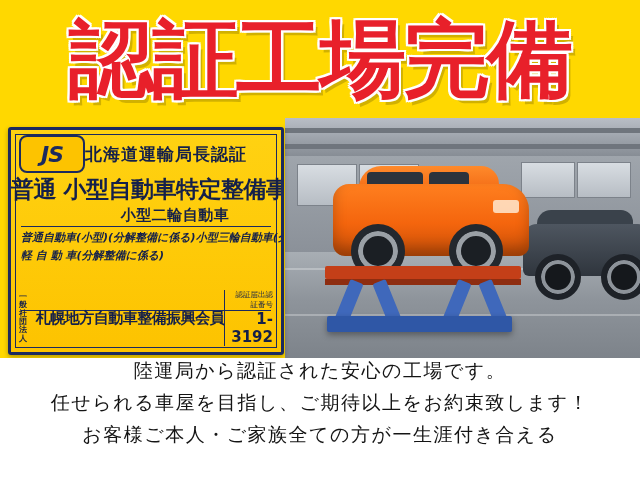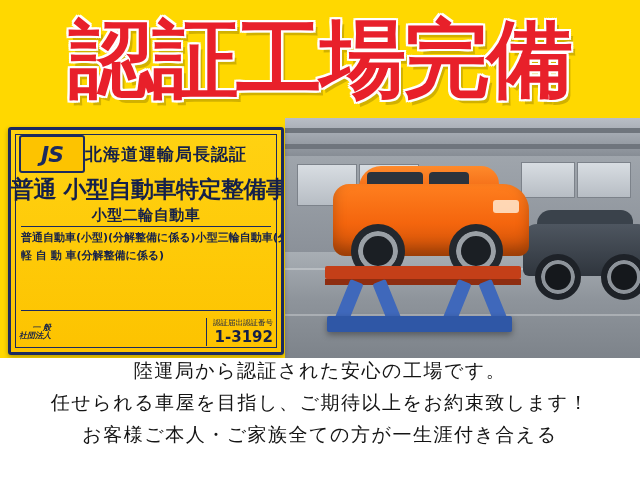--- a/index.html
+++ b/index.html
@@ -176,21 +176,21 @@
     position: absolute;
     left: 4px; top: 4px; right: 4px; bottom: 4px;
     border: 1px solid #1b2a5e;
   }
   .plate-row1 {
     position: absolute; left: 0; top: 4px; width: 100%; height: 40px;
     display: flex; align-items: center;
   }
   .js-logo {
     width: 62px; height: 34px; margin-left: 8px;
-    border: 2px solid #1b2a5e; border-radius: 3px;
+    border: 2px solid #1b2a5e; border-radius: 8px;
     background: #fdc300;
     display: flex; align-items: center; justify-content: center;
     font-weight: bold; font-style: italic; font-size: 22px; color: #1b2a5e;
     letter-spacing: -1px;
   }
   .plate-authority {
     margin-left: 0;
     font-size: 17px;
     font-weight: bold;
     color: #14204a;
@@ -205,42 +205,43 @@
     letter-spacing: -0.5px;
     white-space: nowrap;
   }
   .plate-sub {
     position: absolute; left: 0; top: 76px; width: 100%;
     text-align: center;
     font-size: 15px;
     font-weight: bold;
     color: #14204a;
     letter-spacing: 0.5px;
+    padding-left: 29px;
   }
   .plate-divider {
     position: absolute; left: 10px; right: 10px; height: 1px;
     background: #1b2a5e;
   }
   .plate-grid {
     position: absolute; left: 10px; top: 100px; right: 10px;
     display: grid;
     grid-template-columns: 1fr 1fr;
     row-gap: 3px;
     font-size: 11px;
     color: #14204a;
     font-weight: bold;
   }
-  .plate-grid .cell { white-space: nowrap; }
+  .plate-grid .cell { white-space: nowrap; font-style: italic; }
   .plate-foot {
     position: absolute; left: 8px; right: 8px; bottom: 6px;
     display: flex; align-items: center;
   }
   .foot-kind {
-    font-size: 8px; line-height: 1.05; color: #14204a; text-align: right;
-    margin-right: 4px; font-weight: bold; font-style: italic;
+    font-size: 8px; line-height: 1.05; color: #14204a; text-align: left;
+    margin-right: 4px; font-weight: bold;
   }
   .foot-assoc {
     font-size: 15px; font-weight: bold; color: #14204a; letter-spacing: -0.5px;
     white-space: nowrap;
   }
   .foot-num {
     margin-left: auto; text-align: right; color: #14204a;
     border-left: 1px solid #1b2a5e; padding-left: 6px;
   }
   .foot-num .lbl { font-size: 7.5px; display: block; }
@@ -337,20 +338,21 @@
         <div class="cell"></div>
       </div>
 
       <div class="plate-divider" style="top:180px;"></div>
 
       <div class="plate-foot">
         <div class="foot-kind">
           <span>一 般</span><br>
           <span>社団法人</span>
         </div>
+        <div class="foot-assoc">札幌地方自動車整備振興会員</div>
         <div class="foot-num">
           <span class="lbl">認証届出認証番号</span>
           <span class="val">1-3192</span>
         </div>
       </div>
     </div>
   </div>
 
   <div class="footer">
     <div class="footer-line">陸運局から認証された安心の工場です。</div>

